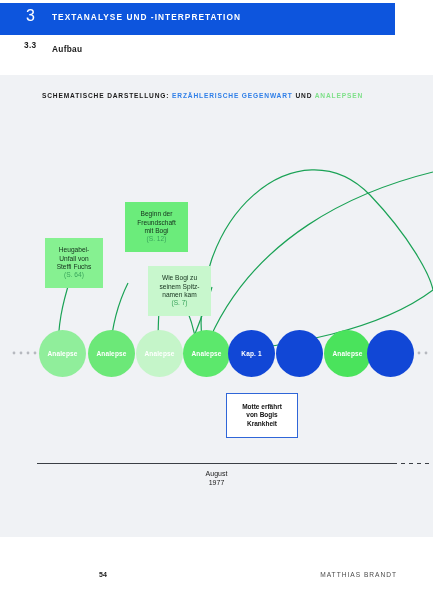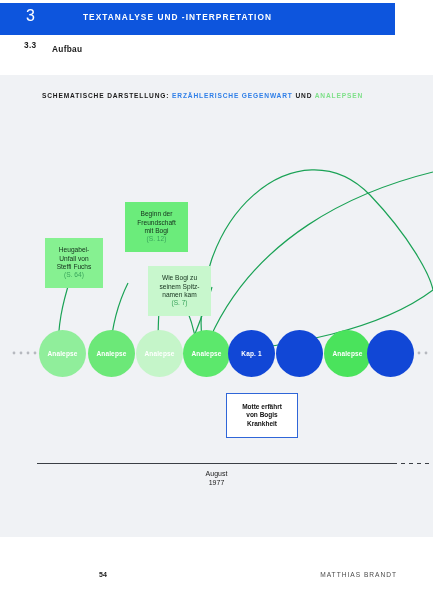--- a/index.html
+++ b/index.html
@@ -16,21 +16,21 @@
   .header-bar{
     position:absolute;left:0;top:3px;width:395px;height:32px;
     background:#0d55dd;
   }
   .header-num{
     position:absolute;left:26px;top:7px;
     color:#ffffff;font-size:16px;font-weight:400;letter-spacing:.5px;
   }
   .header-title{
     position:absolute;left:52px;top:12px;
-    color:#ffffff;font-size:8.3px;font-weight:700;letter-spacing:1.05px;margin-left:31px;
+    color:#ffffff;font-size:8.3px;font-weight:700;letter-spacing:1.05px;
   }
   .sub-num{
     position:absolute;left:24px;top:40px;
     color:#1a1a1a;font-size:8.3px;font-weight:700;letter-spacing:.3px;
   }
   .sub-title{
     position:absolute;left:52px;top:44px;
     color:#1a1a1a;font-size:8.3px;font-weight:700;letter-spacing:.3px;
   }
 

